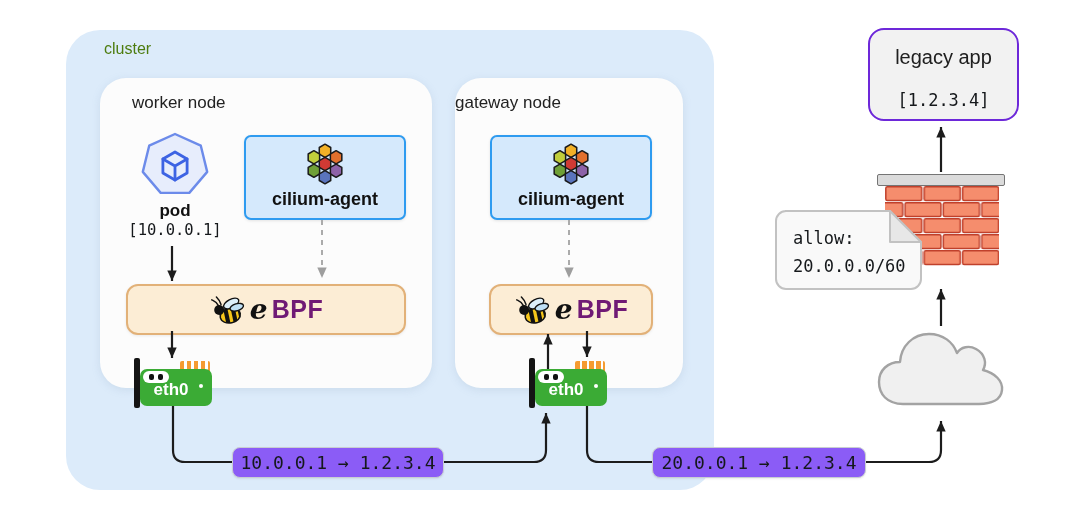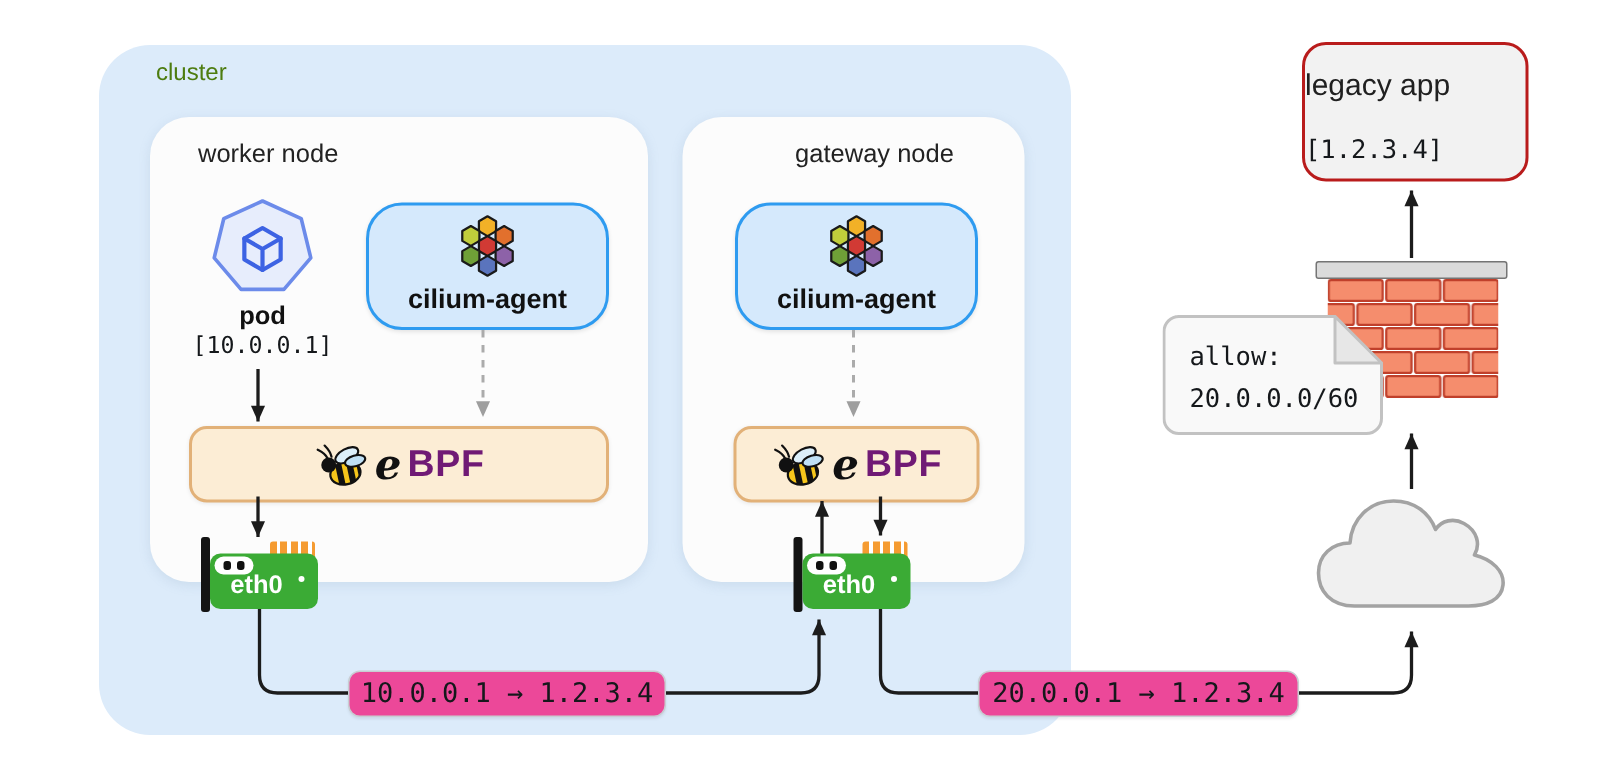--- a/index.html
+++ b/index.html
@@ -5,21 +5,21 @@
   html,body{margin:0;padding:0;background:#ffffff;}
   #stage{position:relative;width:1080px;height:521px;background:#ffffff;overflow:hidden;
          font-family:"Liberation Sans",sans-serif;color:#1b1b1b;}
   .abs{position:absolute;}
   
   .cluster{background:#DCEBFA;border-radius:34px;}
   .node{background:#FCFCFC;border-radius:26px;box-shadow:0 2px 8px rgba(120,150,180,0.18);}
   .node-label{font-size:17px;color:#222;}
   .cluster-label{font-size:16px;color:#4d7c0f;}
   
-  .agent-box{background:#D5E9FC;border:2.5px solid #2E9BF0;border-radius:24px;text-align:center;
+  .agent-box{background:#D5E9FC;border:2.5px solid #2E9BF0;border-radius:7px;text-align:center;
              box-shadow:0 1px 3px rgba(0,0,0,0.10);}
   .agent-label{position:absolute;left:0;right:0;bottom:8px;font-weight:bold;font-size:18px;color:#111;}
   .agent-logo{position:absolute;left:0;right:0;top:6px;display:flex;justify-content:center;}
   .ebpf-box{background:#FCEDD5;border:2px solid #E2B178;border-radius:12px;
             display:flex;align-items:center;justify-content:center;gap:4px;
             box-shadow:0 1px 3px rgba(0,0,0,0.08);}
   .ebpf-e{font-family:"DejaVu Serif",serif;font-style:italic;font-weight:600;font-size:28px;line-height:1;color:#111;}
   .ebpf-rest{font-family:Liberation Sans, sans-serif;font-weight:800;font-size:25px;line-height:1;color:#701a75;letter-spacing:0.5px;}
   
   .pod-label{font-weight:bold;font-size:17px;text-align:center;color:#111;}
@@ -31,44 +31,44 @@
   .eth-pins{position:absolute;left:46px;top:5px;width:30px;height:11px;border-radius:2px 2px 0 0;
             background:repeating-linear-gradient(90deg,#F59B31 0 4.5px,#ffffff 4.5px 7px);}
   .eth-body{position:absolute;left:6px;top:13px;width:72px;height:37px;background:#3BAB35;border-radius:7px;}
   .eth-ports{position:absolute;left:3px;top:2px;width:26px;height:12px;background:#ffffff;border-radius:7px;
              display:flex;align-items:center;justify-content:center;gap:4px;}
   .eth-ports i{display:block;width:5px;height:6px;background:#111;border-radius:2px;}
   .eth-label{position:absolute;left:0;right:10px;top:11px;text-align:center;color:#fff;font-weight:bold;
              font-size:17px;}
   .eth-led{position:absolute;right:9px;top:15px;width:4px;height:4px;border-radius:50%;background:#fff;}
   
-  .flow-label{background:#ec4899;border:1.5px solid #C8CDD2;border-radius:8px;
+  .flow-label{background:#8b5cf6;border:1.5px solid #C8CDD2;border-radius:8px;
               display:flex;align-items:center;justify-content:center;
               font-size:18px;color:#15181b;box-shadow:0 1px 2px rgba(0,0,0,0.08);z-index:7;}
   
-  .app-box{background:#F2F2F2;border:2px solid #b91c1c;border-radius:16px;}
+  .app-box{background:#F2F2F2;border:2px solid #6d28d9;border-radius:16px;text-align:center;}
   .app-label{font-size:20px;color:#202020;margin-top:16px;}
   .app-ip{font-size:17px;color:#15181b;margin-top:21px;}
   .fw-cap{background:#DBDBDB;border:1.5px solid #757575;border-radius:2px;z-index:4;}
   .note-text{position:absolute;left:18px;top:14px;font-size:17px;line-height:28px;color:#15181b;}
   svg{display:block;}
 </style>
 </head>
 <body>
 
 <div id="stage">
 
   <div class="abs cluster" style="left:66px;top:30px;width:648px;height:460px;z-index:1"></div>
   <div class="abs cluster-label" style="left:104px;top:40px;z-index:2">cluster</div>
 
   <div class="abs node" style="left:100px;top:78px;width:332px;height:310px;z-index:2"></div>
   <div class="abs node-label" style="left:132px;top:93px;z-index:2">worker node</div>
 
   <div class="abs node" style="left:455px;top:78px;width:228px;height:310px;z-index:2"></div>
-  <div class="abs node-label" style="left:455px;top:93px;width:256px;text-align:center;z-index:2">gateway node</div>
+  <div class="abs node-label" style="left:455px;top:93px;width:256px;z-index:2">gateway node</div>
 
   <div class="abs" style="left:140px;top:132px;z-index:3">
     <svg width="70" height="66" viewBox="0 0 70 66">
       <polygon points="35,2 60.8,13.7 67.2,39.9 49.3,60.9 20.7,60.9 2.8,39.9 9.2,13.7" fill="#E7EDFC" stroke="#6C8BEA" stroke-width="2.4" stroke-linejoin="round"></polygon>
       <g fill="none" stroke="#3D63E3" stroke-width="2.8" stroke-linejoin="round" stroke-linecap="round">
         <polygon points="35,20 47.1,27 47.1,41 35,48 22.9,41 22.9,27"></polygon>
         <path d="M35,34 L22.9,27 M35,34 L47.1,27 M35,34 L35,48"></path>
       </g>
     </svg>
   </div>

